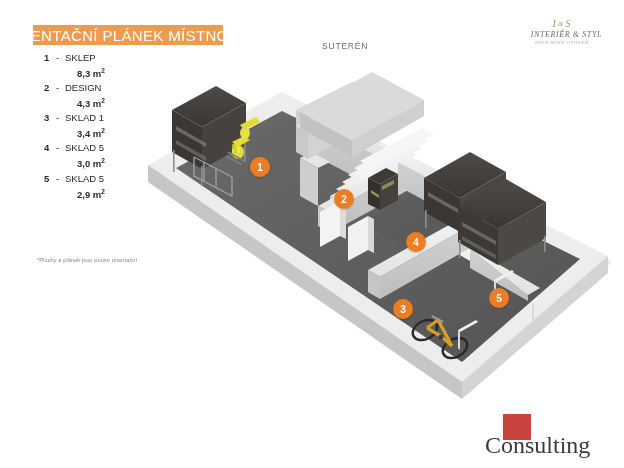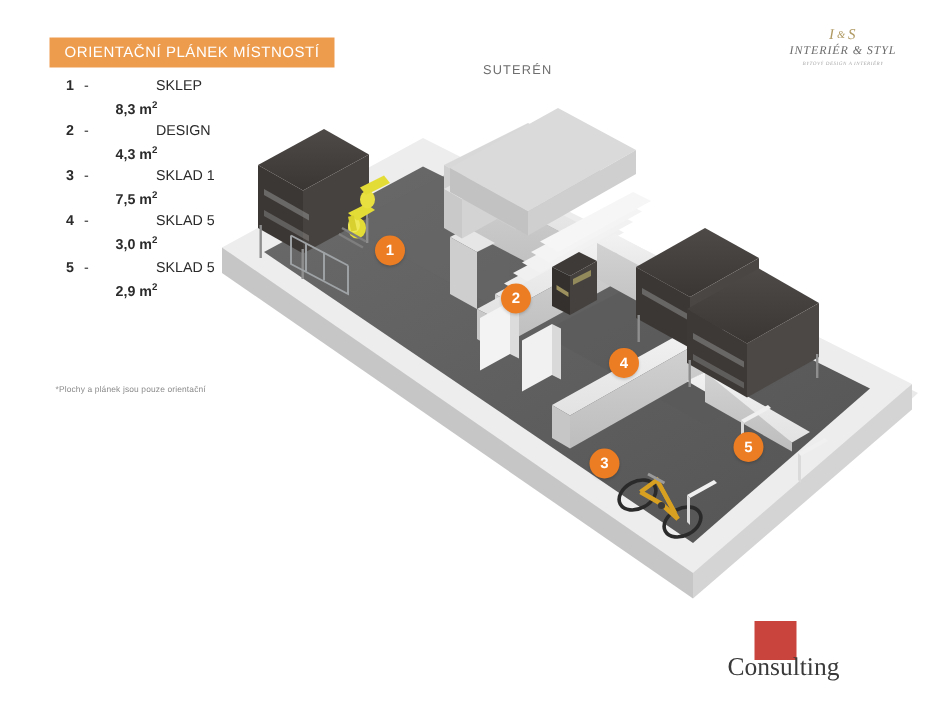--- a/index.html
+++ b/index.html
@@ -23,21 +23,21 @@
     top: 25px;
     width: 190px;
     height: 20px;
     background: #ED9C4E;
     display: flex;
     align-items: center;
     justify-content: center;
   }
   #legend-banner .banner-text {
     color: #ffffff;
-    font-size: 10px;
+    font-size: 15px;
     letter-spacing: 0.35px;
     white-space: nowrap;
   }
 
   
   #legend-list {
     position: absolute;
     left: 44px;
     top: 51px;
     width: 180px;
@@ -58,21 +58,20 @@
     width: 12px;
     flex: 0 0 12px;
   }
   .legend-dash {
     width: 9px;
     flex: 0 0 9px;
     color: #2b2b2b;
   }
   .legend-name {
     white-space: nowrap;
-    margin-left: 39px;
   }
   .legend-area {
     font-weight: bold;
     font-size: 9.5px;
     color: #2b2b2b;
     line-height: 13px;
     padding-left: 33px;
   }
   .legend-area sup {
     font-size: 6.5px;
@@ -123,20 +122,21 @@
     vertical-align: 1px;
     padding: 0 1px;
   }
   #interier-logo .ilname {
     font-family: "Liberation Serif", serif;
     font-size: 8px;
     letter-spacing: 0.6px;
     color: #6d6d6d;
     line-height: 10px;
     white-space: nowrap;
+    text-align: right;
   }
   #interier-logo .iltag {
     font-family: "Liberation Serif", serif;
     font-size: 3.4px;
     letter-spacing: 0.35px;
     color: #a8a8a8;
     line-height: 6px;
     white-space: nowrap;
   }
 
@@ -172,21 +172,21 @@
   #broker-logo .bc-reg {
     font-size: 8px;
     vertical-align: super;
     color: #3a3a3a;
   }
   #broker-logo .bc-line2 {
     position: absolute;
     left: 8px;
     top: 17px;
     font-family: "Liberation Serif", serif;
-    font-size: 17px;
+    font-size: 24px;
     color: #3a3a3a;
     line-height: 28px;
     white-space: nowrap;
   }
 
   
   #plan-stage {
     position: absolute;
     left: 0;
     top: 0;
@@ -433,21 +433,21 @@
       </div>
     </div>
 
     <div class="legend-row">
       <div class="legend-line-1">
         <span class="legend-num">3</span>
         <span class="legend-dash">-</span>
         <span class="legend-name">SKLAD 1</span>
       </div>
       <div class="legend-area">
-        <span>7,5 m</span><sup>2</sup>
+        <span>3,4 m</span><sup>2</sup>
       </div>
     </div>
 
     <div class="legend-row">
       <div class="legend-line-1">
         <span class="legend-num">4</span>
         <span class="legend-dash">-</span>
         <span class="legend-name">SKLAD 5</span>
       </div>
       <div class="legend-area">

